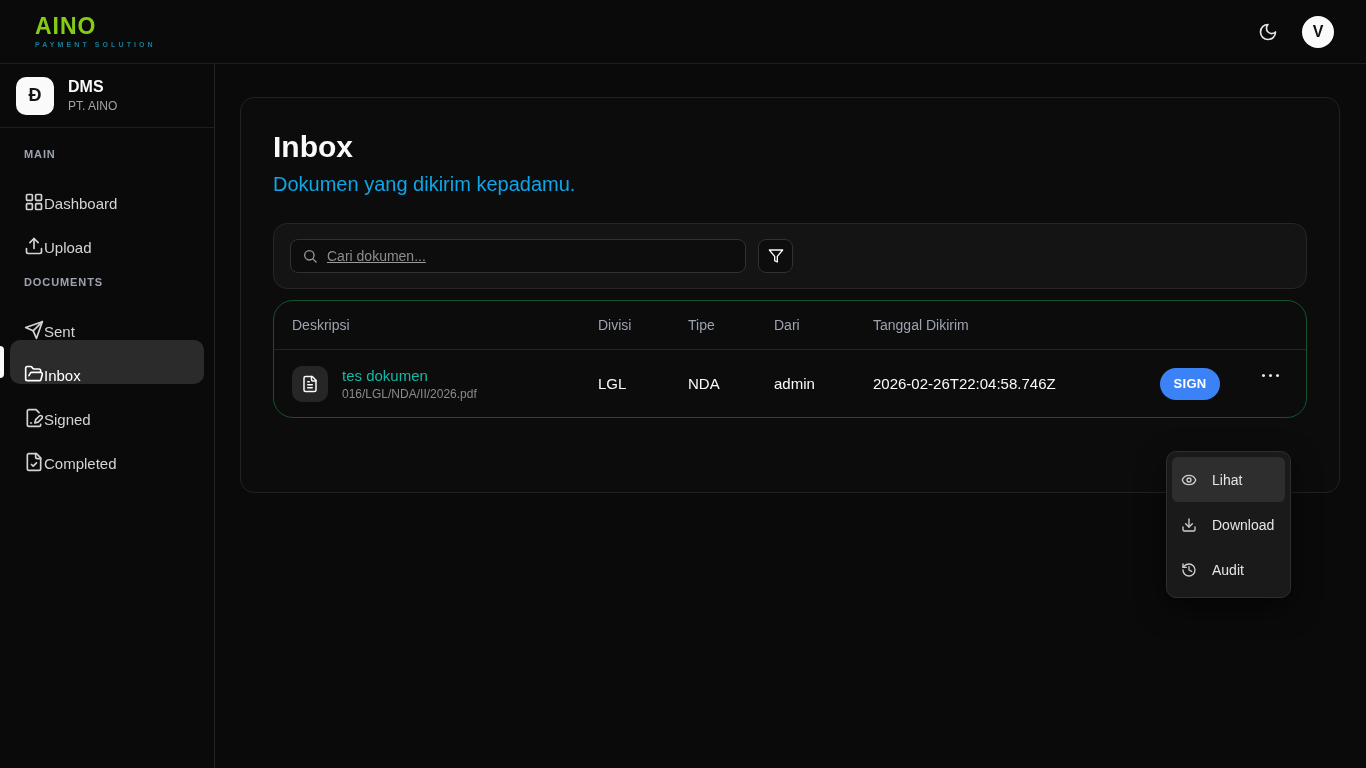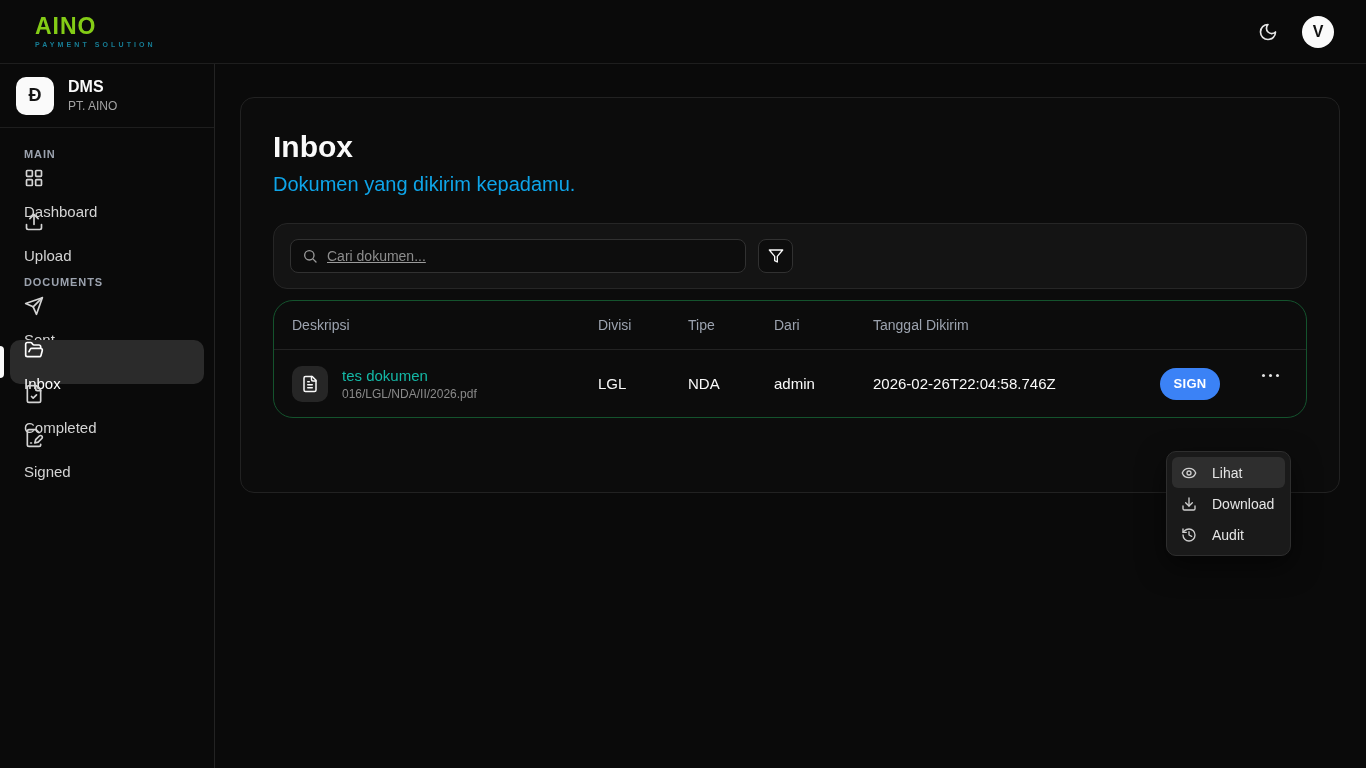--- a/index.html
+++ b/index.html
@@ -68,24 +68,23 @@
     margin:20px 24px 8px 24px;
     font-size:11px; font-weight:700; letter-spacing:0.9px;
     color:#9ca3af;
   }
   .nav-item {
     position:relative;
     height:44px;
     margin:0 10px;
     padding:0 14px;
     border-radius:10px;
-    display:flex; align-items:flex-start; gap:15px;
+    display:flex; align-items:flex-end; 
     color:#d4d4d4; font-size:15px;
     cursor:pointer;
-    flex-direction:column;
   }
   .nav-item .nav-icon { color:#d4d4d4; }
   .nav-item.active { background:#2b2b2b; color:#fff; }
   .nav-item.active .nav-icon { color:#fff; }
   .active-bar {
     position:absolute; left:-10px; top:6px;
     width:4px; height:32px;
     background:#fafafa; border-radius:0 4px 4px 0;
   }
 
@@ -186,21 +185,21 @@
     position:absolute; left:1166px; top:451px;
     width:125px;
     background:#1a1a1a;
     border:1px solid #2e2e2e;
     border-radius:10px;
     padding:5px;
     box-shadow:0 10px 28px rgba(0,0,0,0.55);
     z-index:20;
   }
   .menu-item {
-    height:31px;
+    height:45px;
     display:flex; align-items:center; gap:15px;
     padding:0 9px;
     border-radius:6px;
     font-size:14px; color:#e5e5e5;
     cursor:pointer;
   }
   .menu-item .menu-icon { color:#cfcfcf; }
   .menu-item.highlight { background:#2e2e2e; }
 </style>
 </head>
@@ -278,37 +277,37 @@
         <svg width="20" height="20" viewBox="0 0 24 24" fill="none" stroke="currentColor" stroke-width="2" stroke-linecap="round" stroke-linejoin="round">
             <path d="m6 14 1.45-2.9A2 2 0 0 1 9.24 10H20a2 2 0 0 1 1.94 2.5l-1.55 6a2 2 0 0 1-1.94 1.5H4a2 2 0 0 1-2-2V5a2 2 0 0 1 2-2h3.93a2 2 0 0 1 1.66.9l.82 1.2a2 2 0 0 0 1.66.9H18a2 2 0 0 1 2 2v2"></path>
           </svg>
       </span>
       <span>Inbox</span>
     </div>
 
     <div class="nav-item">
       <span class="nav-icon">
         <svg width="20" height="20" viewBox="0 0 24 24" fill="none" stroke="currentColor" stroke-width="2" stroke-linecap="round" stroke-linejoin="round">
+            <path d="M20 19.5v.5a2 2 0 0 1-2 2H6a2 2 0 0 1-2-2V4a2 2 0 0 1 2-2h8.5L18 5.5"></path>
+            <path d="M8 18h1"></path>
+            <path d="M18.42 9.61a2.1 2.1 0 1 1 2.97 2.97L16.95 17 13 18l.99-3.95 4.43-4.44Z"></path>
+          </svg>
+      </span>
+      <span>Signed</span>
+    </div>
+
+    <div class="nav-item">
+      <span class="nav-icon">
+        <svg width="20" height="20" viewBox="0 0 24 24" fill="none" stroke="currentColor" stroke-width="2" stroke-linecap="round" stroke-linejoin="round">
             <path d="M15 2H6a2 2 0 0 0-2 2v16a2 2 0 0 0 2 2h12a2 2 0 0 0 2-2V7Z"></path>
             <path d="M14 2v4a2 2 0 0 0 2 2h4"></path>
             <path d="m9 15 2 2 4-4"></path>
           </svg>
       </span>
       <span>Completed</span>
-    </div>
-
-    <div class="nav-item">
-      <span class="nav-icon">
-        <svg width="20" height="20" viewBox="0 0 24 24" fill="none" stroke="currentColor" stroke-width="2" stroke-linecap="round" stroke-linejoin="round">
-            <path d="M20 19.5v.5a2 2 0 0 1-2 2H6a2 2 0 0 1-2-2V4a2 2 0 0 1 2-2h8.5L18 5.5"></path>
-            <path d="M8 18h1"></path>
-            <path d="M18.42 9.61a2.1 2.1 0 1 1 2.97 2.97L16.95 17 13 18l.99-3.95 4.43-4.44Z"></path>
-          </svg>
-      </span>
-      <span>Signed</span>
     </div>
   </aside>
 
   <main class="main">
     <section class="card">
       <h1 class="card-title">Inbox</h1>
       <p class="card-sub">Dokumen yang dikirim kepadamu.</p>
 
       <div class="search-panel">
         <div class="search-box">

